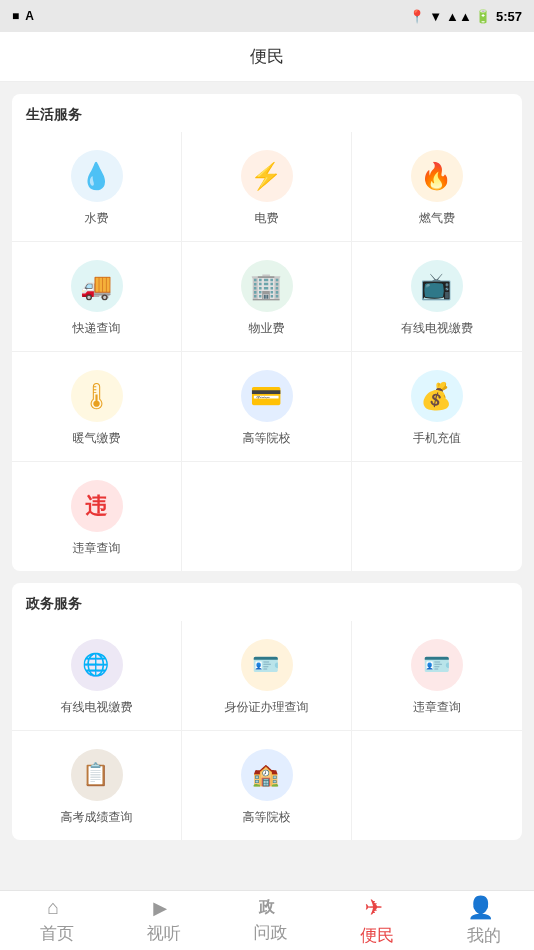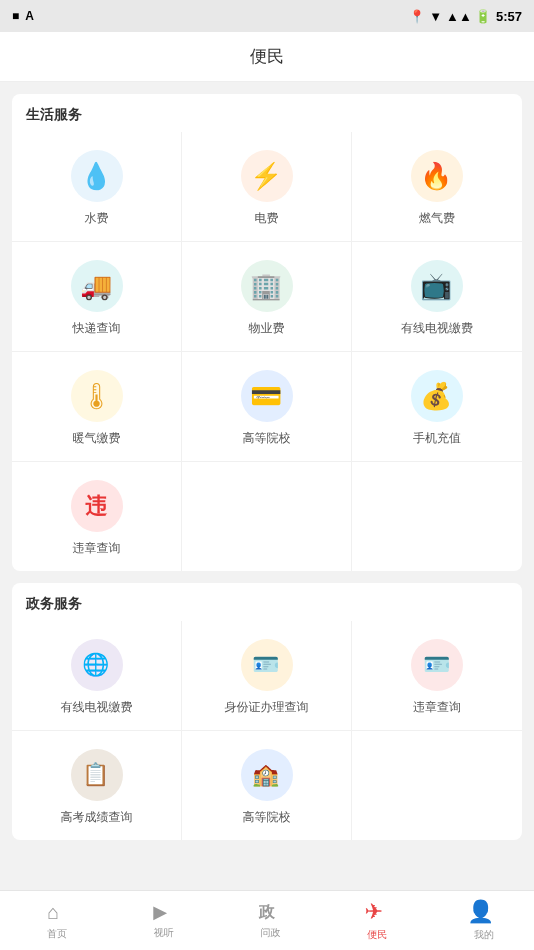--- a/index.html
+++ b/index.html
@@ -110,21 +110,21 @@
       flex: 1;
       display: flex;
       flex-direction: column;
       align-items: center;
       justify-content: center;
       gap: 3px;
       cursor: pointer;
       height: 100%;
     }
     .nav-icon { font-size: 22px; color: #999; }
-    .nav-label { font-size: 10px; color: #999; margin-left: 7px; }
+    .nav-label { font-size: 17px; color: #999; margin-left: 7px; }
     .nav-item.active .nav-icon { color: #e84545; }
     .nav-item.active .nav-label { color: #e84545; }
 
     
     .bg-blue-light { background: #e8f4fc; }
     .bg-orange-light { background: #fff0e6; }
     .bg-flame-light { background: #fff3e0; }
     .bg-teal-light { background: #e0f5f5; }
     .bg-green-light { background: #e6f5ec; }
     .bg-yellow-light { background: #fff8e1; }

